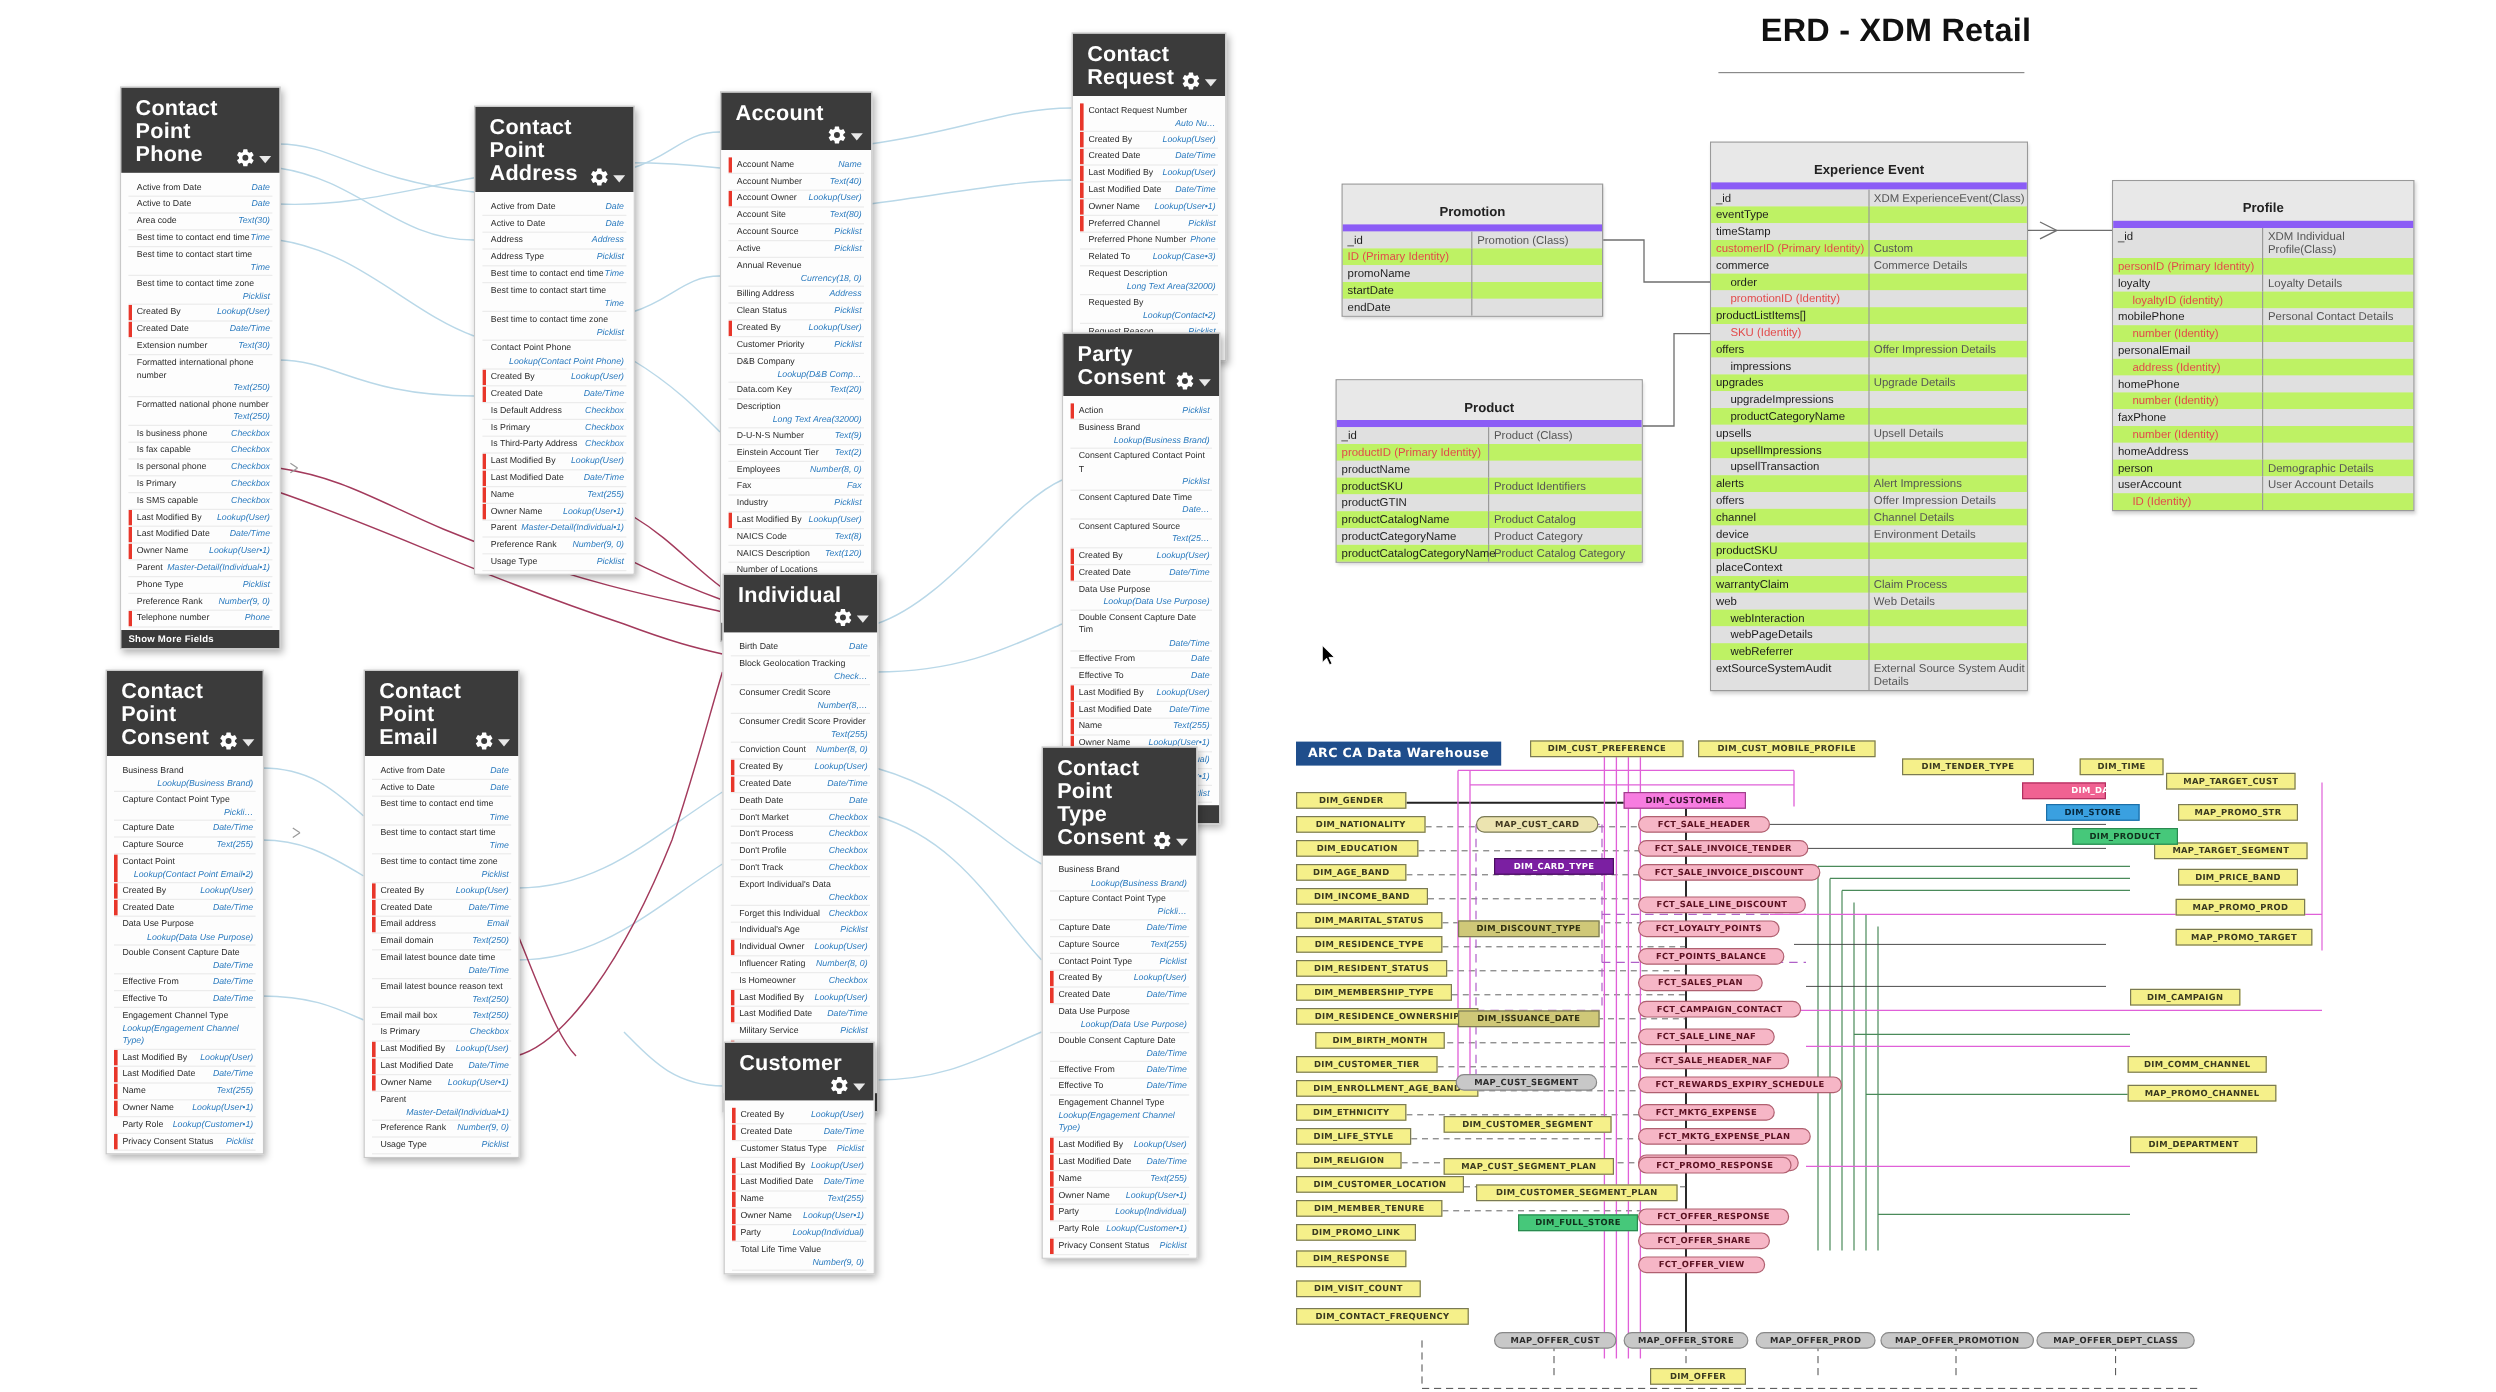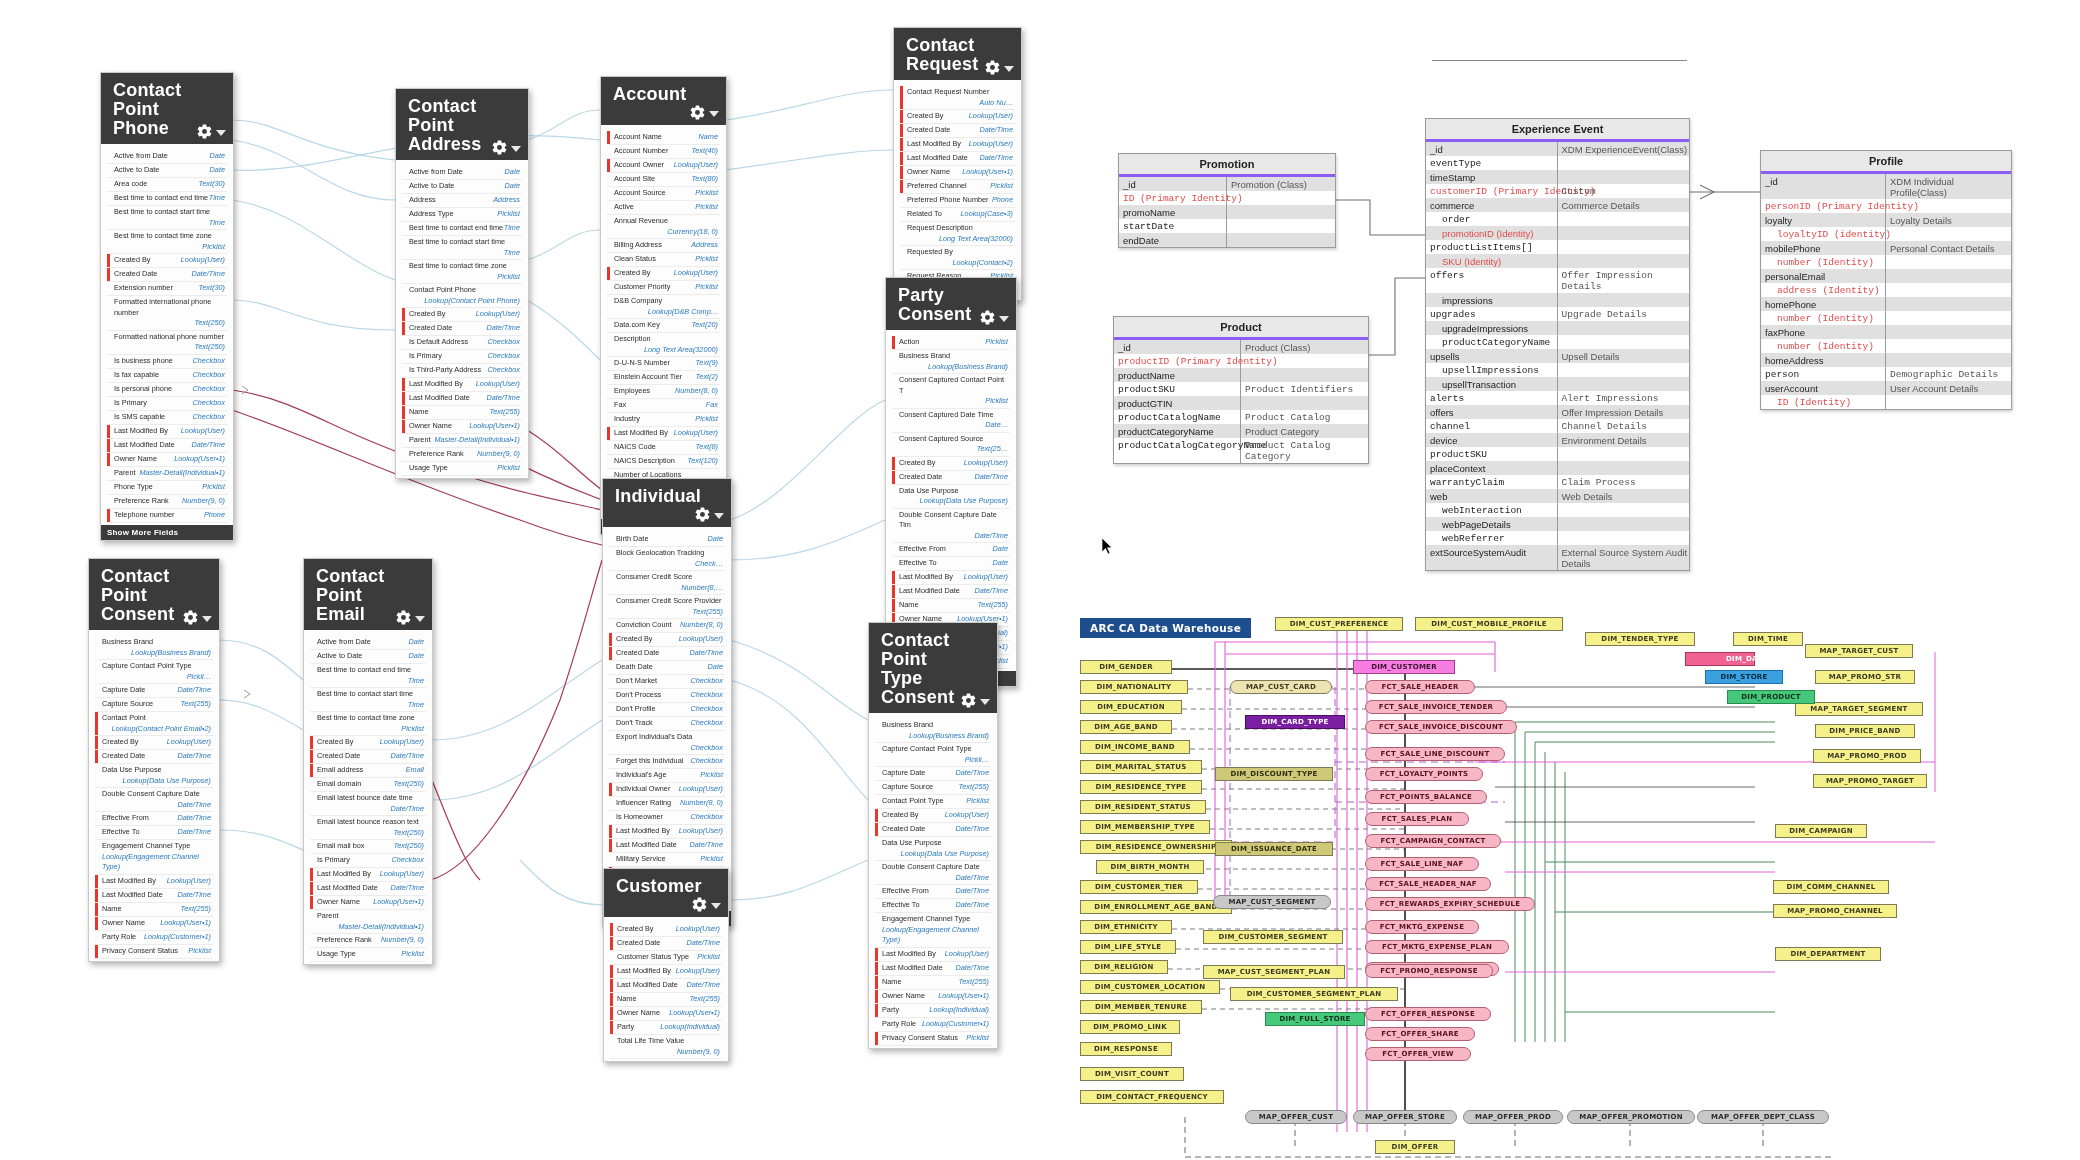--- a/index.html
+++ b/index.html
@@ -34,23 +34,23 @@
   .fld:after{content:"";display:block;clear:both;}
   .fld.req:before{content:"";position:absolute;left:0;top:0px;bottom:0px;width:2.5px;
     background:#e8362a;}
   .sf-more{background:#3b3b3b;color:#fff;font-size:8px;font-weight:bold;
     padding:3px 0 3px 6px;letter-spacing:.2px;}
 
   
   .xt{position:absolute;background:#e3e3e3;border:1px solid #9a9a9a;
     box-shadow:1px 2px 3px rgba(0,0,0,.18);}
   .xt-h{text-align:center;font-size:11px;font-weight:bold;color:#222;
-    padding:4px 0 4px 0;background:#e8e8e8;border-bottom:3px solid #8b5cf6;}
+    padding:17px 0 4px 0;background:#e8e8e8;border-bottom:6px solid #8b5cf6;}
   .xr{display:flex;font-size:9.5px;color:#1c1c1c;min-height:13px;}
-  .xr.odd{background:#ffffff;font-family:Liberation Mono, monospace;}
+  .xr.odd{background:#bef264;}
   .xr.even{background:#e0e0e0;}
   .xr .c1{width:50%;padding:1.5px 0 1.5px 4px;border-right:1px solid #9a9a9a;
     box-sizing:border-box;white-space:nowrap;}
   .xr .c2{width:50%;padding:1.5px 0 1.5px 4px;box-sizing:border-box;color:#555;}
   .xr .c1.id{color:#e24a4a;}
   .xr .c1.ind1{padding-left:16px;}
   .xr .c1.ind2{padding-left:16px;color:#e24a4a;}
 
   
   #dw{position:absolute;left:1075px;top:612px;width:1000px;height:548px;}
@@ -120,20 +120,21 @@
     <g fill="none" stroke="#6f6f6f" stroke-width="1.1">
       <path d="M1334,200 L1370,200 L1370,235 L1425,235"></path>
       <path d="M1367,355 L1395,355 L1395,278 L1425,278"></path>
       <path d="M1688,192 L1720,192 L1720,192 L1760,192"></path>
     </g>
     <g fill="none" stroke="#6f6f6f" stroke-width="1.1">
       <path d="M1700,185 l14,7 l-14,7"></path>
     </g>
   </svg>
 
+  <div class="abs" id="erd-title">ERD - XDM Retail</div>
   <div class="abs" id="title-rule"></div>
 
   <div id="sf-layer">
       <div class="sf-card" style="left: 100px; top: 72px; width: 132px;">
         <div class="sf-head">
           <div class="t">Contact Point Phone</div>
           <svg class="sf-gear" viewBox="0 0 24 24">
             <path fill="#ffffff" d="M19.4 13a7.6 7.6 0 0 0 .06-1 7.6 7.6 0 0 0-.06-1l2.1-1.6a.5.5 0 0 0 .12-.64l-2-3.45a.5.5 0 0 0-.6-.22l-2.48 1a7.3 7.3 0 0 0-1.72-1l-.38-2.65A.5.5 0 0 0 13.96 2h-4a.5.5 0 0 0-.49.42L9.1 5.07a7.6 7.6 0 0 0-1.73 1l-2.48-1a.5.5 0 0 0-.6.22l-2 3.45a.49.49 0 0 0 .12.64L4.5 11a8 8 0 0 0 0 2l-2.1 1.63a.5.5 0 0 0-.12.64l2 3.45c.12.22.38.3.6.22l2.48-1c.52.4 1.1.74 1.72 1l.38 2.65a.5.5 0 0 0 .5.42h4a.5.5 0 0 0 .49-.42l.38-2.65c.62-.26 1.2-.6 1.72-1l2.48 1c.23.08.49 0 .6-.22l2-3.45a.5.5 0 0 0-.12-.64zM11.96 15.5A3.5 3.5 0 1 1 15.46 12a3.5 3.5 0 0 1-3.5 3.5z"></path>
           </svg>
           <div class="sf-caret"></div>

